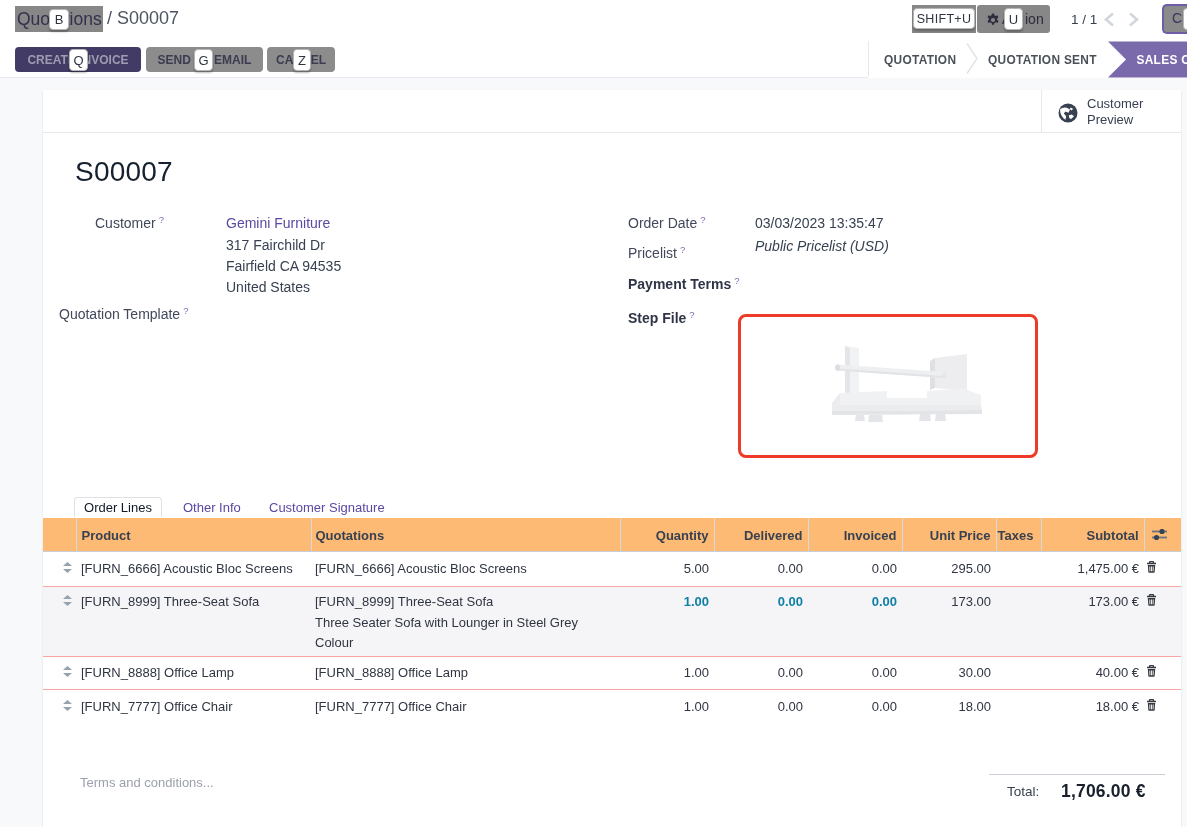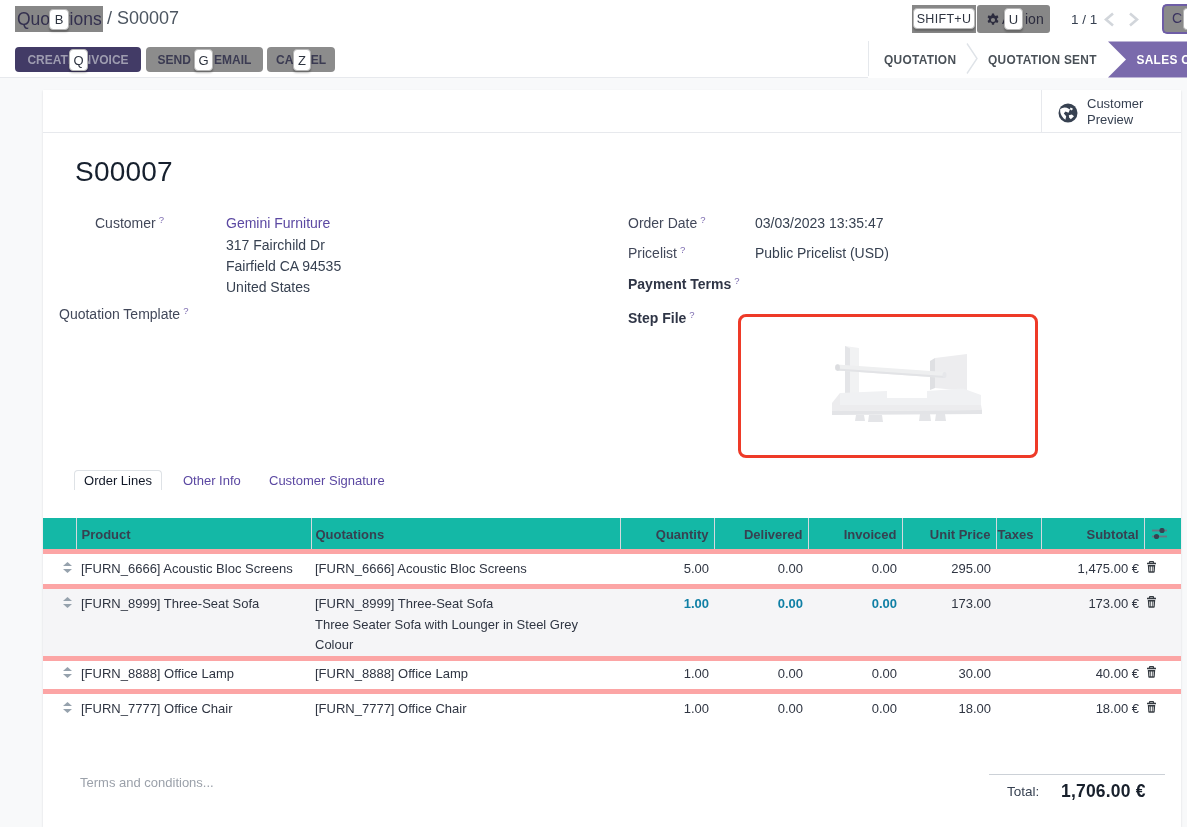--- a/index.html
+++ b/index.html
@@ -23,33 +23,33 @@
 #cpv { position:absolute; left:998px; top:0; width:140px; height:43px; border-left:1px solid #e7e9ed; }
 #cpv .txt { position:absolute; left:45px; top:6px; font-size:13px; line-height:15.5px; color:#374151; }
 #title { position:absolute; left:32px; top:66px; font-size:28px; font-weight:500; color:#16202e; letter-spacing:.2px; }
 .lbl { position:absolute; font-size:14px; color:#42485a; white-space:nowrap; }
 .lblb { font-weight:700; color:#2f3546; }
 .val { position:absolute; font-size:14px; color:#374151; white-space:nowrap; }
 .q { font-size:9.5px; color:#7c6bb0; position:relative; top:-5px; margin-left:3px; font-weight:400; }
 a.vio, .vio { color:#5b48a2; text-decoration:none; }
 #stepbox { position:absolute; left:695px; top:224px; width:300px; height:144px; border:3px solid #ee3a28; border-radius:8px; }
 
-.tab { position:absolute; top:380px; height:20px; font-size:13px; display:flex; align-items:center; }
+.tab { position:absolute; top:407px; height:20px; font-size:13px; display:flex; align-items:center; }
 #tab1 { left:31px; width:88px; background:#fff; border:1px solid #dee2e6; border-bottom:none; border-radius:4px 4px 0 0; color:#111827; justify-content:center; }
 #tab2 { left:140px; color:#5b48a2; }
 #tab3 { left:226px; color:#5b48a2; }
 
 #olt { position:absolute; left:0; top:427.5px; width:1138px; border-collapse:collapse; table-layout:fixed; font-size:13px; color:#2f3542; }
-#olt th { background:#14b8a6; font-weight:700; color:#374151; height:34px; padding-top:3px; border-bottom:1px solid #c9cdd4; border-left:1px solid #d5d9de; vertical-align:middle; }
+#olt th { background:#fdba74; font-weight:700; color:#374151; height:34px; padding-top:3px; border-bottom:1px solid #c9cdd4; border-left:1px solid #d5d9de; vertical-align:middle; }
 #olt th:first-child { border-left:none; }
 #olt td { vertical-align:middle; line-height:20.5px; }
 #olt tr.r2 td { vertical-align:top; padding-top:5px; }
 #olt .num { text-align:right; padding-right:5px; }
 #olt .txtc { text-align:left; padding-left:4px; }
-#olt tr.line td { border-top:5px solid #fca5a5; }
+#olt tr.line td { border-top:1px solid #fca5a5; }
 #olt tr.r2 td { background:#f5f5f7; }
 .blue { color:#0f7fa5; font-weight:700; }
 .hnd { text-align:right; padding-right:4px; }
 .del { text-align:left; padding-left:2px; }
 #addrow td { border-top:1px solid #ebedf0; border-bottom:1px solid #ced3d9; }
 #addrow span { color:#5b48a2; }
 
 #terms { position:absolute; left:37px; top:685px; font-size:13px; color:#9ba1aa; }
 #totline { position:absolute; left:946px; top:684px; width:176px; border-top:1px solid #ccd1d7; }
 #totlbl { position:absolute; left:964px; top:694px; font-size:13.5px; color:#374151; }
@@ -117,21 +117,21 @@
   <div class="lbl" style="left:32px; top:125px;margin-left:20px;">Customer<span class="q">?</span></div>
   <div class="val vio" style="left:183px; top:125px;">Gemini Furniture</div>
   <div class="val" style="left:183px; top:146.5px;">317 Fairchild Dr</div>
   <div class="val" style="left:183px; top:167.5px;">Fairfield CA 94535</div>
   <div class="val" style="left:183px; top:188.5px;">United States</div>
   <div class="lbl" style="left:16px; top:216px;">Quotation Template<span class="q">?</span></div>
 
   <div class="lbl" style="left:585px; top:125px;">Order Date<span class="q">?</span></div>
   <div class="val" style="left:712px; top:125px;">03/03/2023 13:35:47</div>
   <div class="lbl" style="left:585px; top:155px;">Pricelist<span class="q">?</span></div>
-  <div class="val" style="left:712px; top:155px;">Public Pricelist (USD)</div>
+  <div class="val" style="left:712px; top:148px;font-style:italic;">Public Pricelist (USD)</div>
   <div class="lbl lblb" style="left:585px; top:186px;">Payment Terms<span class="q">?</span></div>
   <div class="lbl lblb" style="left:585px; top:220px;">Step File<span class="q">?</span></div>
 
   <div id="stepbox">
     <svg width="294" height="138" viewBox="0 0 294 138">
 
       <polygon points="104,29 118,31 118,82 104,88" fill="#f1f2f3"></polygon>
       <polygon points="104,29 109,31.5 109,86 104,88" fill="#e4e5e8"></polygon>
 
       <polygon points="194,41 226,37 226,74 194,71" fill="#ededef"></polygon>

